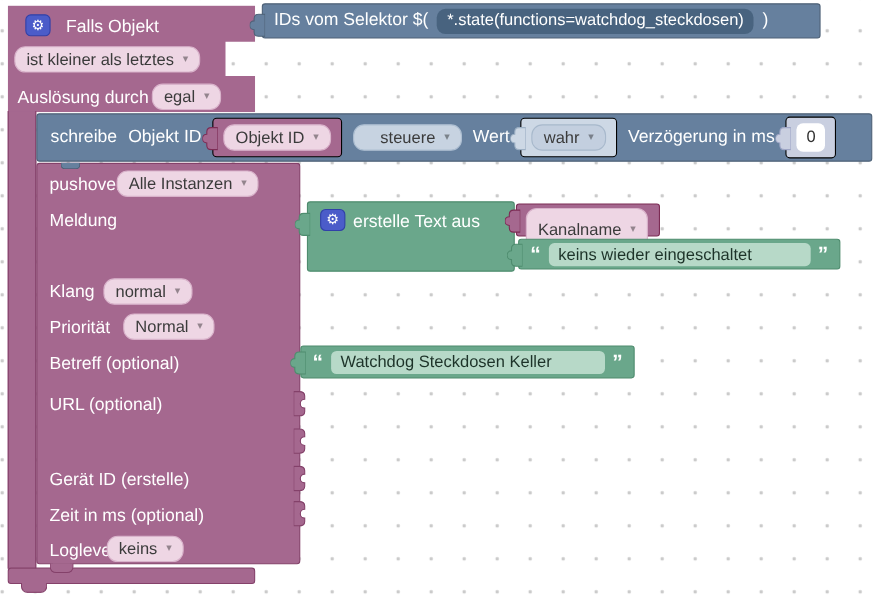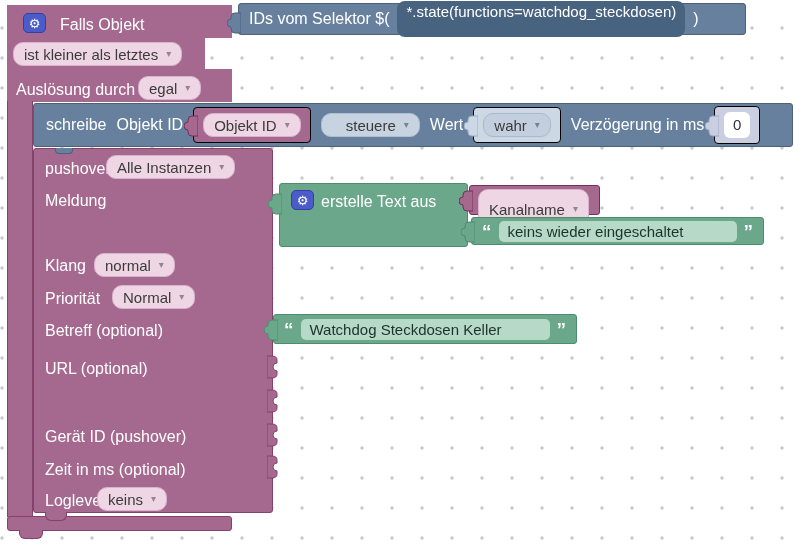--- a/index.html
+++ b/index.html
@@ -29,21 +29,21 @@
   .dd{position:absolute;height:24px;border-radius:10px;padding:0 10px;font-size:15px;color:#3b3b3b;
       display:flex;align-items:center;gap:8px;white-space:nowrap;box-sizing:border-box;}
   .dd-inline{position:static;}
   .pinkdd{background:#eed6e4;border:1px solid #d9b3cb;}
   .bluedd{background:#c7d3e1;border:1px solid #aebfd2;padding-left:24px;}
   .arr{font-size:10px;color:rgba(0,0,0,0.38);line-height:10px;}
   .gear{position:absolute;width:23px;height:20px;background:#4b5cc9;border:1px solid #3140a8;
         border-radius:5px;color:#fff;font-size:13px;line-height:20px;text-align:center;box-sizing:border-box;
         font-family:"DejaVu Sans",sans-serif;}
   .flexrow{display:flex;align-items:center;}
-  .darkfield{background:#48637f;color:#fff;border-radius:8px;padding:0 9px;height:36px;line-height:22px;
+  .darkfield{background:#48637f;color:#fff;border-radius:8px;padding:0 9px;height:23px;line-height:22px;
              font-size:15px;white-space:nowrap;}
   .greenfield{background:#b7d9c8;color:#1d3329;border-radius:5px;padding:0 9px;height:21px;line-height:21px;
               font-size:15px;white-space:nowrap;overflow:hidden;flex:1;}
   .whitefield{background:#fff;color:#333;border-radius:6px;width:26px;height:26px;line-height:26px;
               text-align:center;font-size:15px;}
   .quoteglyph{color:#fff;font-size:19px;font-weight:bold;line-height:19px;}
   .nest{position:relative;border:1px solid;border-radius:4px;display:flex;align-items:center;padding:0 9px;box-sizing:border-box;}
   .tab{position:absolute;}
   .notch-top{position:absolute;left:21px;top:-1px;width:18px;height:6px;background:#66809e;
              border:1px solid #4e6177;border-top:none;border-radius:0 0 4px 4px;box-sizing:border-box;}
@@ -143,21 +143,21 @@
 
     <div class="lbl" style="left:11px;top:140px;">Priorität</div>
     <div class="dd pinkdd" style="left:78px;top:136px;">
       <span>Normal</span>
       <span class="arr">▾</span>
     </div>
 
     <div class="lbl" style="left:11px;top:210px;">URL (optional)</div>
 
     <div class="lbl" style="left:11px;top:172px;">Betreff (optional)</div>
-    <div class="lbl" style="left:11px;top:278px;">Gerät ID (pushover)</div>
+    <div class="lbl" style="left:11px;top:278px;">Gerät ID (erstelle)</div>
     <div class="lbl" style="left:11px;top:311px;">Zeit in ms (optional)</div>
 
     <div class="lbl" style="left:11px;top:342px;">Loglevel</div>
     <div class="dd pinkdd" style="left:63px;top:338px;">
       <span>keins</span>
       <span class="arr">▾</span>
     </div>
 
     <svg class="tab" style="left:233px;top:206px;" width="12" height="24" viewBox="0 0 12 24">
       <path d="M0,1 L5,1 Q10,1 10,5 L10,8 A4,4 0 0 0 10,16 L10,19 Q10,23 5,23 L0,23 Z" fill="#a5688f" stroke="#84416a"></path>

